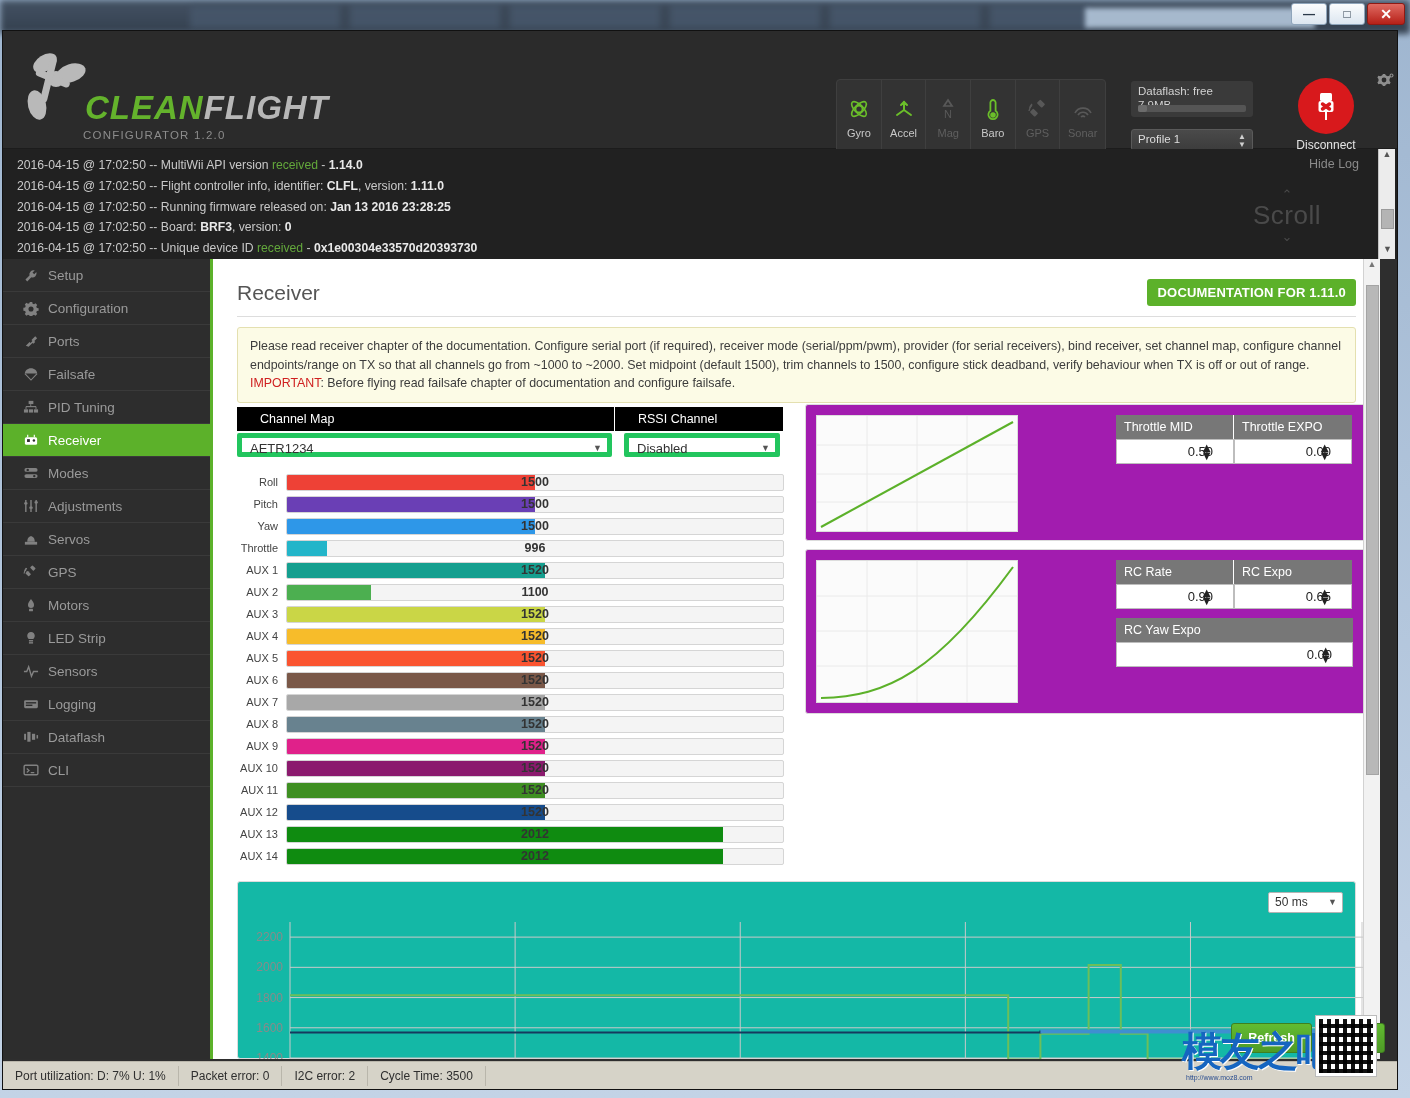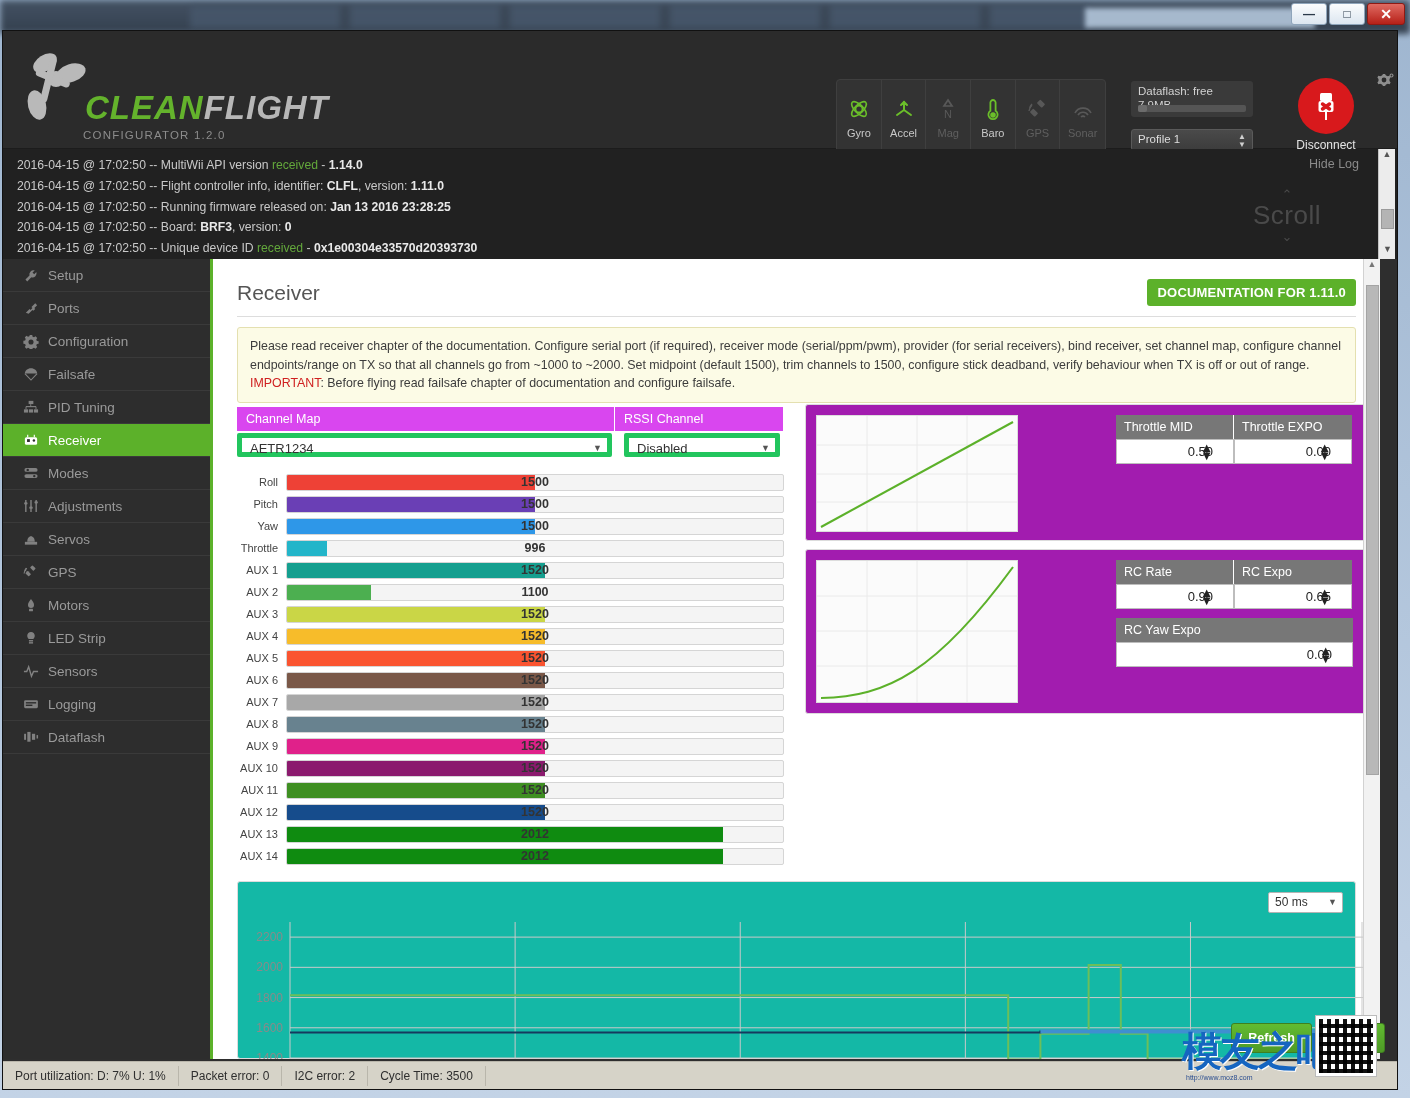--- a/index.html
+++ b/index.html
@@ -110,21 +110,21 @@
   #titlerule { position:absolute; left:24px; right:24px; top:57px; height:1px;
     background:#ddd; }
 
   #note { position:absolute; left:24px; right:24px; top:68px; background:#fcfbe6;
     border:1px solid #e4e0b0; border-radius:3px; padding:9px 12px; }
   #note p { font-size:12.4px; color:#3c3c3c; line-height:18.6px; }
   #note .imp { color:#cf2020; }
 
   
   #chanhdr { position:absolute; left:24px; top:148px; width:547px; display:flex; }
-  .hcell { background:#d946ef; color:#fff; font-size:12.5px; padding:5px 9px;
+  .hcell { background:#000000; color:#fff; font-size:12.5px; padding:5px 23px;
     border-right:1px solid #fff; }
   .hcell.a { width:378px; } .hcell.b { width:168px; border-right:none; }
   .sel { height:24px; background:#fff; border:5px solid #22c55e; border-radius:2px;
     font-size:13px; color:#333; padding:3px 8px; position:relative; }
   .sel .car { position:absolute; right:5px; top:5px; font-size:9px; color:#555; }
   #selmap { position:absolute; left:24px; top:174px; width:375px; }
   #selrssi { position:absolute; left:411px; top:174px; width:156px; }
 
   .bars { position:absolute; left:24px; top:212px; width:547px; }
   .barrow { display:flex; align-items:center; height:22px; }
@@ -377,33 +377,33 @@
           <span class="ni">
             <svg width="16" height="16" viewBox="0 0 17 16" fill="#9e9e9e" style="color:#9e9e9e">
               <path d="M12.5 3.2a4.4 4.4 0 0 0-5.6 5.4L2.6 12.9l1.9 1.9 4.3-4.3a4.4 4.4 0 0 0 5.4-5.6l-2.3 2.3-1.8-1.8z"></path>
             </svg>
           </span>
           <span>Setup</span>
         </div>
         <div class="navitem dim">
           <span class="ni">
             <svg width="16" height="16" viewBox="0 0 17 16" fill="#9e9e9e" style="color:#9e9e9e">
-              <path d="M3 13l4-4 1 1 2-2-1-1 4-4 2 2-3 3 1 1-2 2-1-1-4 4z"></path>
-            </svg>
-          </span>
-          <span>Ports</span>
-        </div>
-        <div class="navitem dim">
-          <span class="ni">
-            <svg width="16" height="16" viewBox="0 0 17 16" fill="#9e9e9e" style="color:#9e9e9e">
               <path d="M7.2 1.5h2.6l.4 1.9 1.5.6 1.6-1 1.8 1.8-1 1.6.6 1.5 1.9.4v2.6l-1.9.4-.6 1.5 1 1.6-1.8 1.8-1.6-1-1.5.6-.4 1.9H7.2l-.4-1.9-1.5-.6-1.6 1-1.8-1.8 1-1.6-.6-1.5-1.9-.4V7.8l1.9-.4.6-1.5-1-1.6L3.7 2.5l1.6 1 1.5-.6z"></path>
               <circle cx="8.5" cy="9" r="2.7" fill="#2d2d2d"></circle>
             </svg>
           </span>
           <span>Configuration</span>
+        </div>
+        <div class="navitem dim">
+          <span class="ni">
+            <svg width="16" height="16" viewBox="0 0 17 16" fill="#9e9e9e" style="color:#9e9e9e">
+              <path d="M3 13l4-4 1 1 2-2-1-1 4-4 2 2-3 3 1 1-2 2-1-1-4 4z"></path>
+            </svg>
+          </span>
+          <span>Ports</span>
         </div>
         <div class="navitem dim">
           <span class="ni">
             <svg width="16" height="16" viewBox="0 0 17 16" fill="#9e9e9e" style="color:#9e9e9e">
               <path d="M8.5 2C4.9 2 2 4.6 2 7.6h13C15 4.6 12.1 2 8.5 2z"></path>
               <path d="M2 7.6l6.5 6.8L15 7.6" fill="none" stroke="currentColor" stroke-width="1.2"></path>
             </svg>
           </span>
           <span>Failsafe</span>
         </div>
@@ -511,20 +511,29 @@
         <div class="navitem dim">
           <span class="ni">
             <svg width="16" height="16" viewBox="0 0 17 16" fill="#9e9e9e" style="color:#9e9e9e">
               <rect x="1.2" y="4.6" width="2" height="6.4"></rect>
               <rect x="4.6" y="2.6" width="3.4" height="10.4"></rect>
               <rect x="9.5" y="4.6" width="3.4" height="6.4"></rect>
               <rect x="14.4" y="6" width="1.6" height="3.6"></rect>
             </svg>
           </span>
           <span>Dataflash</span>
+        </div>
+        <div class="navitem dim">
+          <span class="ni">
+            <svg width="16" height="16" viewBox="0 0 17 16" fill="#9e9e9e" style="color:#9e9e9e">
+              <rect x="1.2" y="3" width="14.6" height="10" rx="1.4" fill="none" stroke="currentColor" stroke-width="1.5"></rect>
+              <path d="M4 6.5l2.4 2L4 10.6M8.2 10.8H12" fill="none" stroke="currentColor" stroke-width="1.3"></path>
+            </svg>
+          </span>
+          <span>CLI</span>
         </div>
       </div>
 
     <div id="content">
       <div id="ctitle">Receiver</div>
       <div id="docbtn">DOCUMENTATION FOR 1.11.0</div>
       <div id="titlerule"></div>
 
       <div id="note">
         <p>

